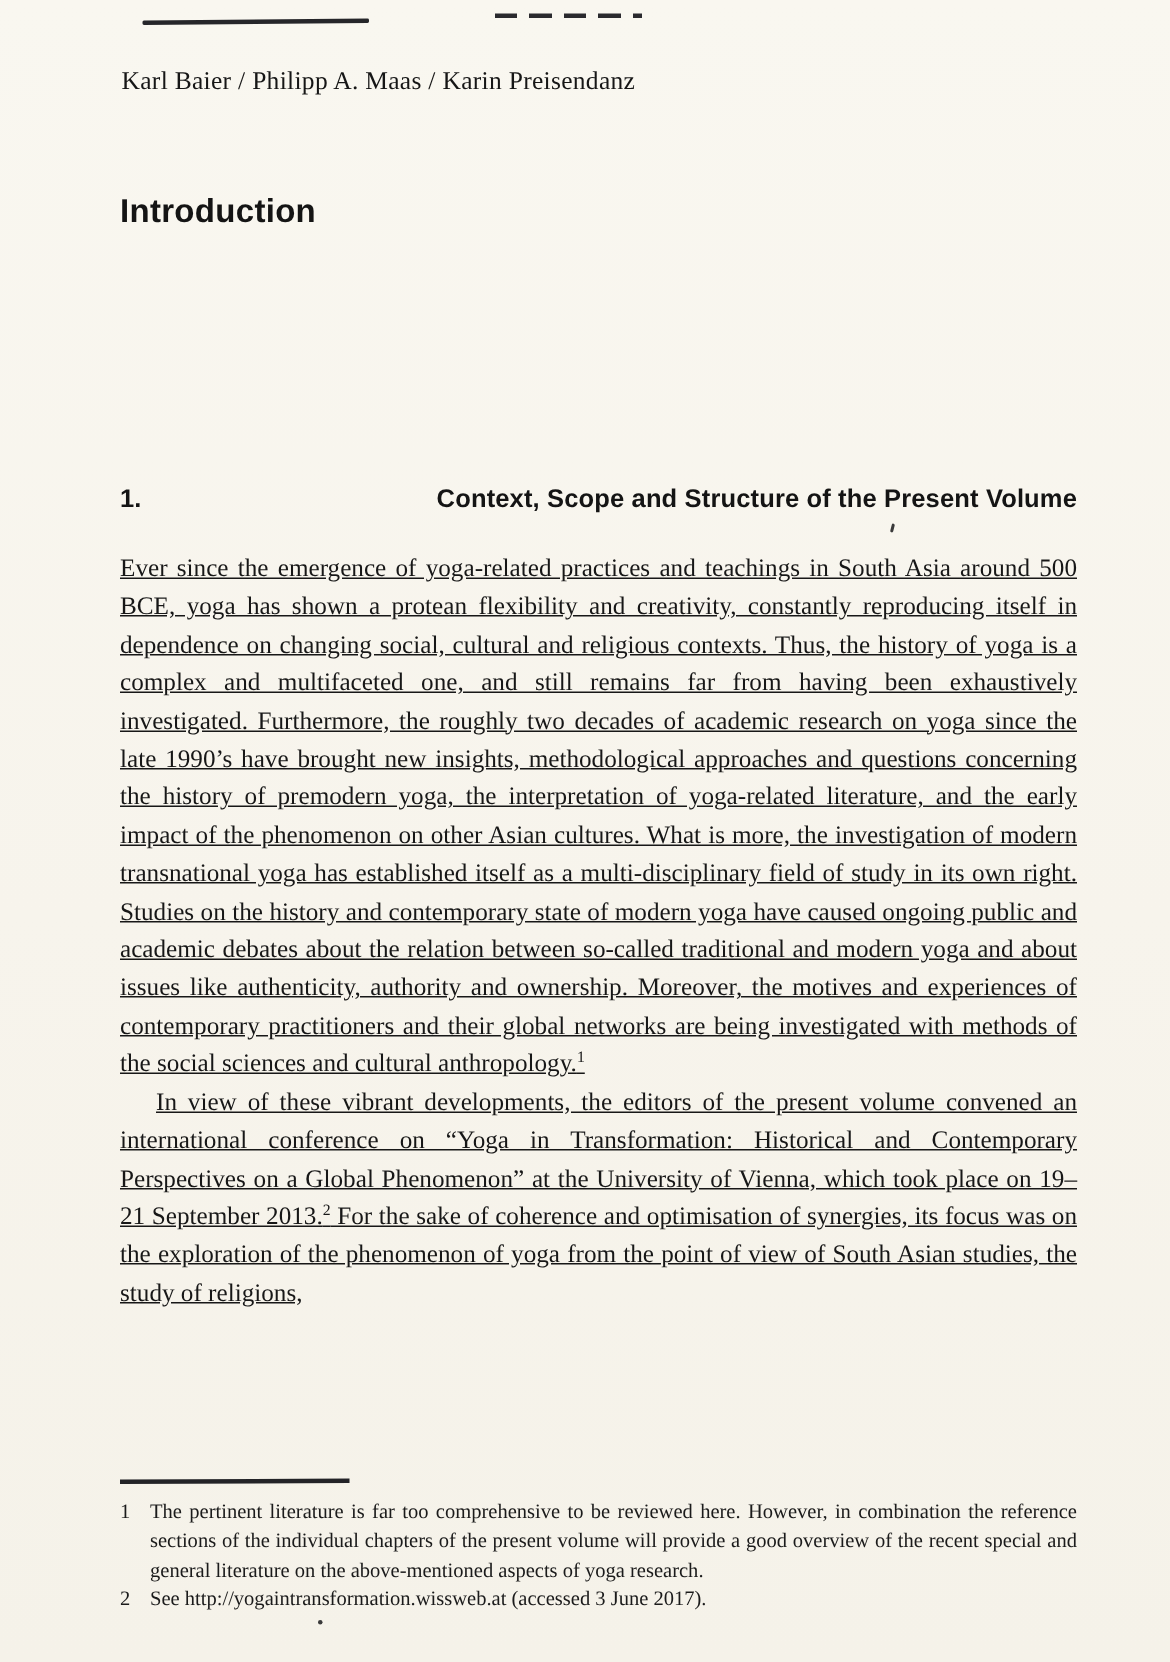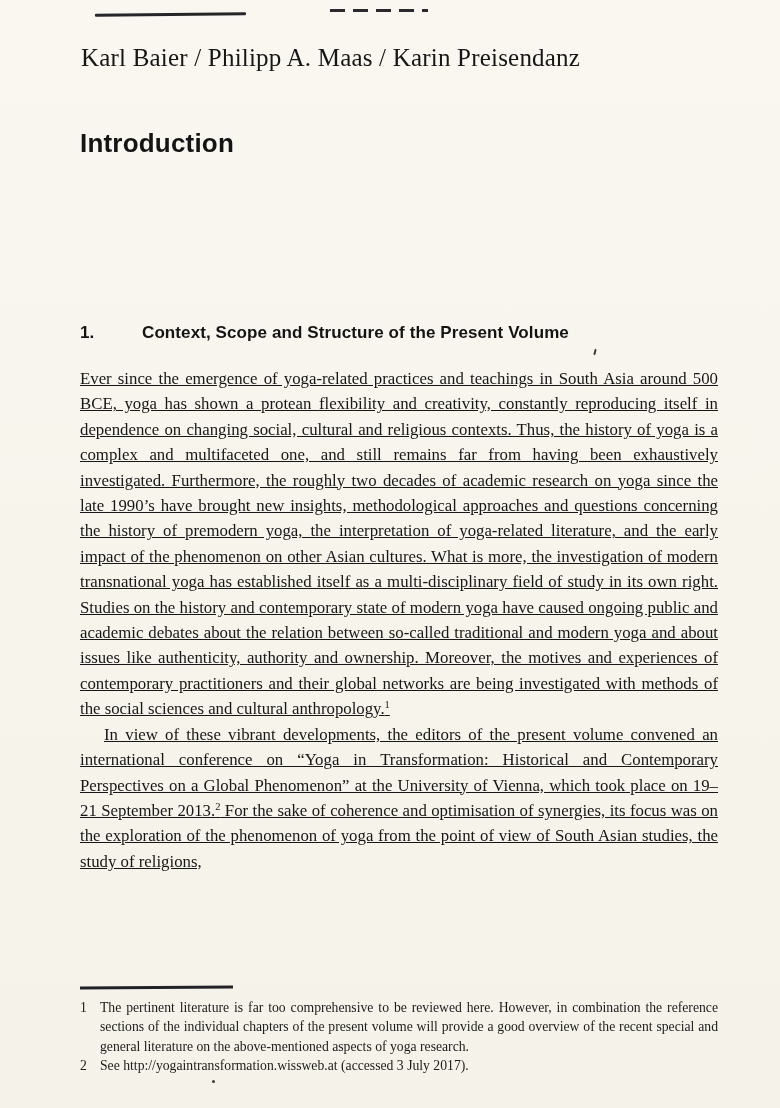--- a/index.html
+++ b/index.html
@@ -21,38 +21,38 @@
     transform: rotate(-0.5deg); border-radius: 1px;
   }
   .top-rule-mid {
     position: absolute; left: 330px; top: 9px;
     width: 98px; height: 2.5px;
     background: repeating-linear-gradient(90deg, #2a2a2e 0 15px, transparent 15px 23px);
   }
 
   .authors {
     position: absolute; left: 81px; top: 44px;
-    font-size: 25px; letter-spacing: 0.2px; color: #161616;
+    font-size: 17px; letter-spacing: 0.2px; color: #161616;
     white-space: nowrap;
   }
 
   .chapter-title {
     position: absolute; left: 80px; top: 128px; margin: 0;
     font-family: "Liberation Sans", sans-serif;
-    font-weight: 700; font-size: 26px; letter-spacing: 0.2px; color: #141414;
+    font-weight: 700; font-size: 22px; letter-spacing: 0.2px; color: #141414;
   }
 
   .section-heading {
     position: absolute; left: 80px; top: 323px; margin: 0;
     width: 638px; display: flex; align-items: baseline;
     font-family: "Liberation Sans", sans-serif;
     font-weight: 700; font-size: 17px; letter-spacing: 0.1px; color: #141414;
   }
   .sec-num { flex: 0 0 62px; }
-  .sec-title { flex: 1; }
+  .sec-title { flex: 1; text-align: right; }
 
   .artifact-apostrophe {
     position: absolute; left: 594px; top: 349px;
     width: 2px; height: 6px; background: #3a3a3a;
     border-radius: 1px; transform: rotate(14deg);
   }
   .artifact-dot {
     position: absolute; left: 212px; top: 1080px;
     width: 3px; height: 3px; background: #3a3a3a; border-radius: 50%;
   }
@@ -102,19 +102,19 @@
   </div>
 
   <div class="footnote-area">
     <div class="fn-rule"></div>
     <div class="footnote">
       <span class="fn-num">1</span>
       <span class="fn-text">The pertinent literature is far too comprehensive to be reviewed here. However, in combination the reference sections of the individual chapters of the present volume will provide a good overview of the recent special and general literature on the above-mentioned aspects of yoga research.</span>
     </div>
     <div class="footnote">
       <span class="fn-num">2</span>
-      <span class="fn-text">See http://yogaintransformation.wissweb.at (accessed 3 July 2017).</span>
+      <span class="fn-text">See http://yogaintransformation.wissweb.at (accessed 3 June 2017).</span>
     </div>
   </div>
 
   <span class="artifact-dot"></span>
 
 </div>
 
 </body></html>

